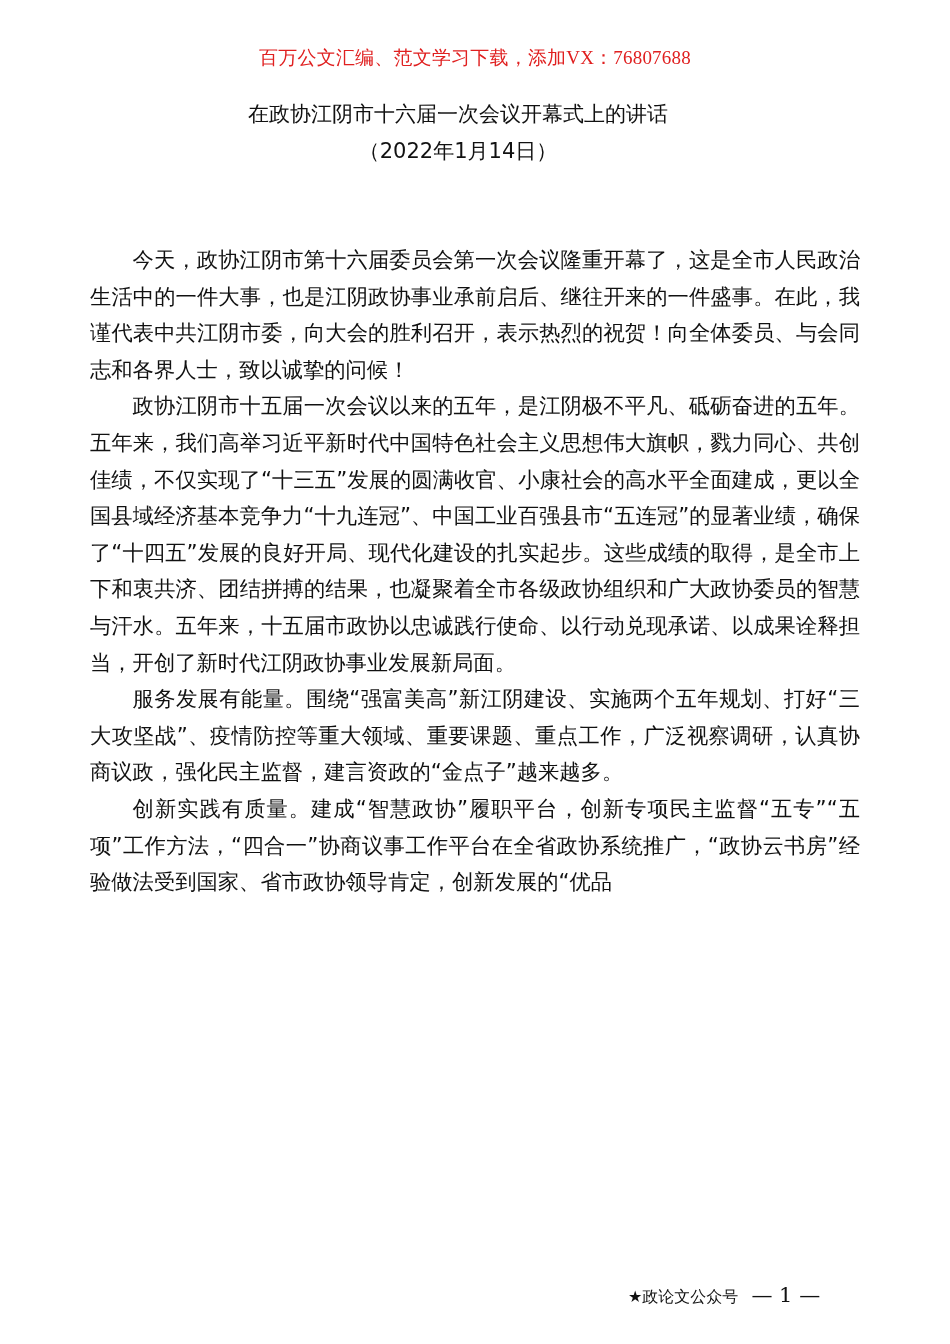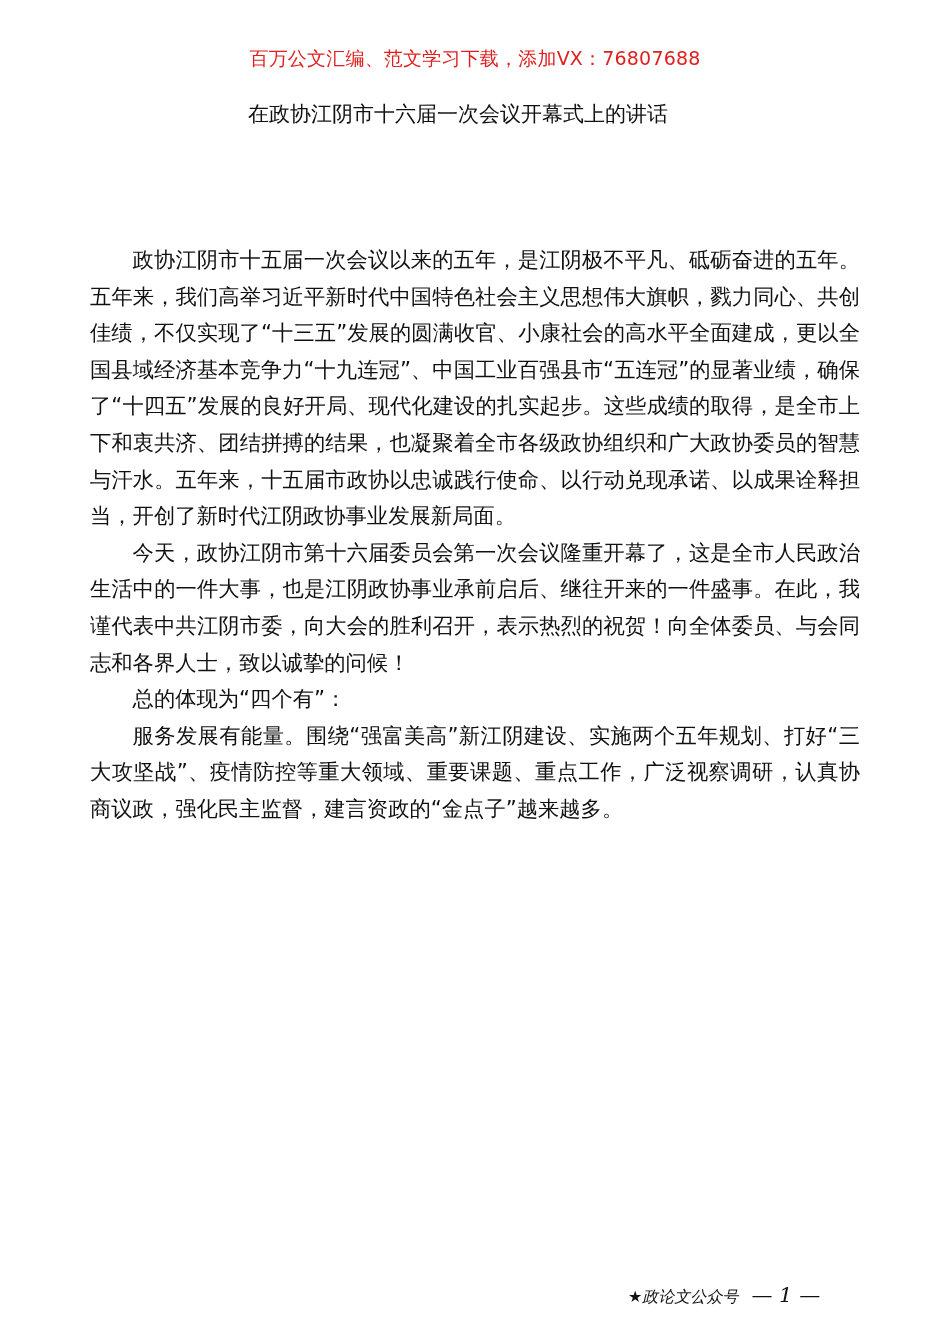--- a/index.html
+++ b/index.html
@@ -1,43 +1,44 @@
 <!DOCTYPE html>
 <html><head>
 <meta charset="utf-8">
 <style>
   html, body { margin: 0; padding: 0; background: #ffffff; }
   body { width: 950px; height: 1344px; position: relative; overflow: hidden;
          font-family: "DejaVu Sans", "Liberation Sans", sans-serif; color: #111; }
   .banner { position: absolute; top: 44px; left: 0; width: 950px; text-align: center;
-            color: #e02020; font-size: 19px; line-height: 28px; letter-spacing: 0.2px; }
+            color: #e02020; font-size: 19px; line-height: 28px; letter-spacing: 0.2px; font-family: Liberation Serif, serif; }
   .title-block { position: absolute; top: 96px; left: 0; width: 916px; text-align: center;
                  font-size: 21px; line-height: 36.5px; }
   .title-block div { white-space: nowrap; }
   .body { position: absolute; top: 242px; left: 90px; width: 770px;
           font-size: 21.3px; line-height: 36.6px; text-align: justify; text-justify: inter-character; }
   .body p { margin: 0; }
   .body p.indent { text-indent: 2em; }
   .footer { position: absolute; top: 1284px; left: 628px; font-size: 16px; line-height: 22px;
-            white-space: nowrap; font-family: "DejaVu Serif", "Liberation Serif", serif; font-style: italic; }
+            white-space: nowrap; font-family: "DejaVu Serif", "Liberation Serif", serif; }
   .footer .pg { font-size: 21px; margin-left: 8px; }
   .footer .lbl { font-family: "DejaVu Sans", sans-serif; font-size: 16px; }
 </style>
 </head>
 <body>
 
 <div class="banner">百万公文汇编、范文学习下载，添加VX：76807688</div>
 
 <div class="title-block">
   <div>在政协江阴市十六届一次会议开幕式上的讲话</div>
+  <div>（2022年1月14日）</div>
 </div>
 
 <div class="body">
+  <p class="indent">今天，政协江阴市第十六届委员会第一次会议隆重开幕了，这是全市人民政治生活中的一件大事，也是江阴政协事业承前启后、继往开来的一件盛事。在此，我谨代表中共江阴市委，向大会的胜利召开，表示热烈的祝贺！向全体委员、与会同志和各界人士，致以诚挚的问候！</p>
   <p class="indent">政协江阴市十五届一次会议以来的五年，是江阴极不平凡、砥砺奋进的五年。五年来，我们高举习近平新时代中国特色社会主义思想伟大旗帜，戮力同心、共创佳绩，不仅实现了“十三五”发展的圆满收官、小康社会的高水平全面建成，更以全国县域经济基本竞争力“十九连冠”、中国工业百强县市“五连冠”的显著业绩，确保了“十四五”发展的良好开局、现代化建设的扎实起步。这些成绩的取得，是全市上下和衷共济、团结拼搏的结果，也凝聚着全市各级政协组织和广大政协委员的智慧与汗水。五年来，十五届市政协以忠诚践行使命、以行动兑现承诺、以成果诠释担当，开创了新时代江阴政协事业发展新局面。</p>
-  <p class="indent">今天，政协江阴市第十六届委员会第一次会议隆重开幕了，这是全市人民政治生活中的一件大事，也是江阴政协事业承前启后、继往开来的一件盛事。在此，我谨代表中共江阴市委，向大会的胜利召开，表示热烈的祝贺！向全体委员、与会同志和各界人士，致以诚挚的问候！</p>
-  <p class="indent">总的体现为“四个有”：</p>
   <p class="indent">服务发展有能量。围绕“强富美高”新江阴建设、实施两个五年规划、打好“三大攻坚战”、疫情防控等重大领域、重要课题、重点工作，广泛视察调研，认真协商议政，强化民主监督，建言资政的“金点子”越来越多。</p>
+  <p class="indent">创新实践有质量。建成“智慧政协”履职平台，创新专项民主监督“五专”“五项”工作方法，“四合一”协商议事工作平台在全省政协系统推广，“政协云书房”经验做法受到国家、省市政协领导肯定，创新发展的“优品</p>
 </div>
 
 <div class="footer">
   <span class="lbl">★政论文公众号</span>
   <span class="pg">— 1 —</span>
 </div>
 
 </body></html>

